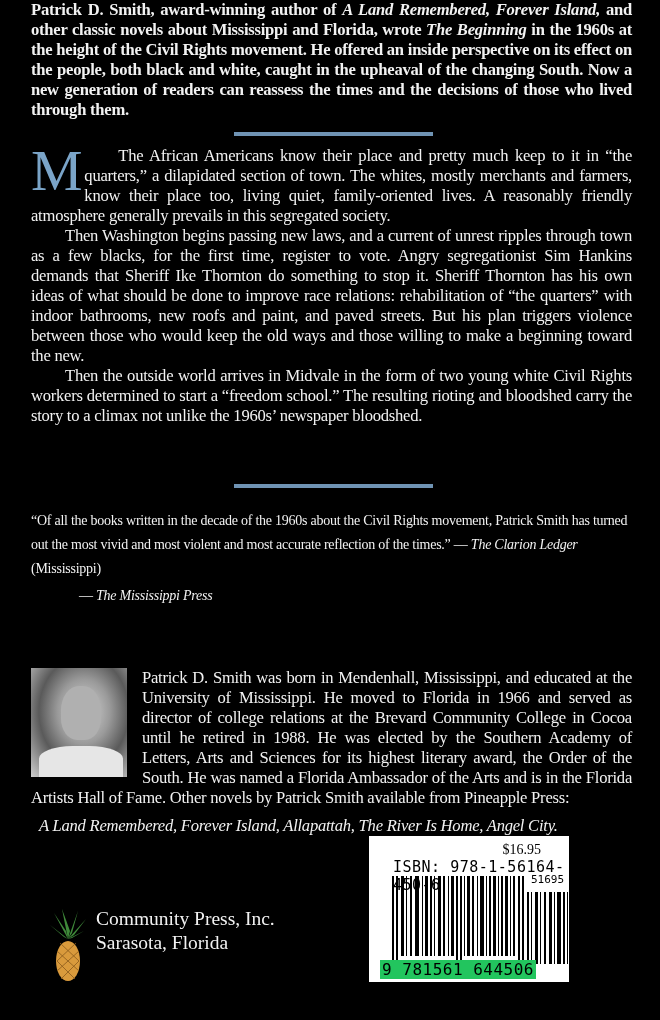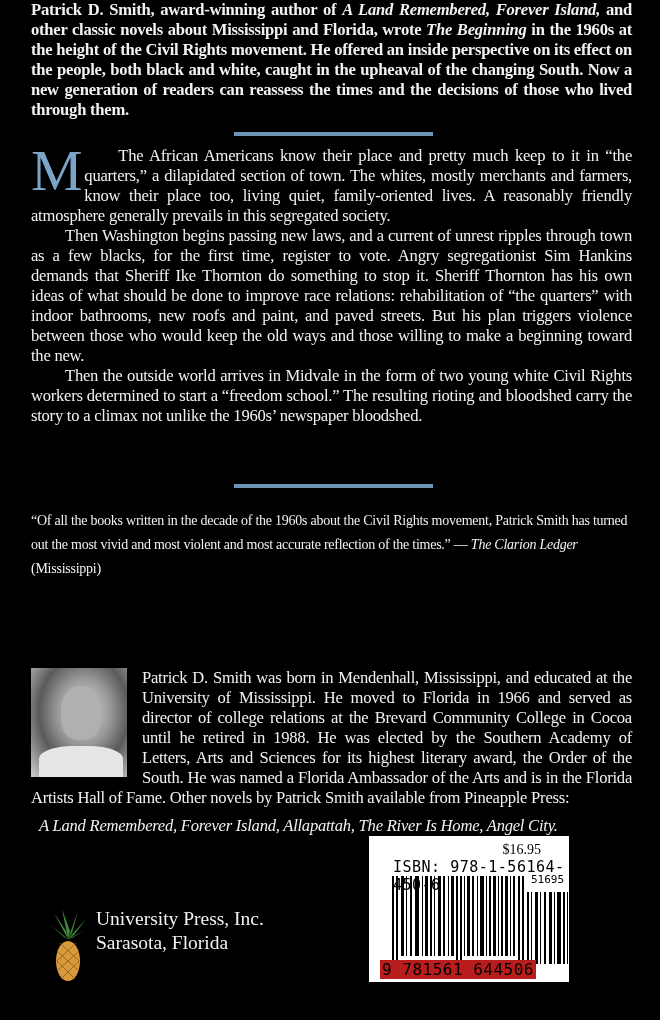--- a/index.html
+++ b/index.html
@@ -19,21 +19,21 @@
     .photo .shirt { position:absolute; left:8px; top:78px; width:84px; height:31px; border-radius:40% 40% 0 0; background:#e6e6e6; }
     .bio { position: absolute; left: 31px; top: 668px; width: 601px; font-size: 16.6px; line-height: 20px; text-align: justify; letter-spacing: -0.25px; }
     .bio .float-space { float: left; width: 111px; height: 120px; }
     .bio strong { font-weight: normal; }
     .barcode-box { position: absolute; left: 369px; top: 836px; width: 200px; height: 146px; background: #fff; color: #000; }
     .price { position: absolute; right: 28px; top: 6px; font-size: 14px; font-family: "Liberation Serif", serif; }
     .isbn { position: absolute; left: 24px; top: 22px; font-family: "DejaVu Sans Mono", monospace; font-size: 15px; letter-spacing: 0.5px; }
     .bars-main { position: absolute; left: 23px; top: 40px; width: 135px; height: 88px; }
     .bars-add { position: absolute; left: 158px; top: 56px; width: 68px; height: 72px; }
     .addon-num { position: absolute; left: 162px; top: 37px; font-family: "DejaVu Sans Mono", monospace; font-size: 11px; }
-    .ean-num { position: absolute; left: 11px; top: 124px; font-family: "DejaVu Sans Mono", monospace; font-size: 16px; letter-spacing: 0.5px; background:#b91c1c; padding: 0 2px; }
+    .ean-num { position: absolute; left: 11px; top: 124px; font-family: "DejaVu Sans Mono", monospace; font-size: 16px; letter-spacing: 0.5px; background:#22c55e; padding: 0 2px; }
     .publisher { position: absolute; left: 48px; top: 907px; }
     .pub-name { position: absolute; left: 48px; top: 0; font-size: 19.5px; line-height: 24px; white-space: nowrap; }
   </style>
 </head>
 <body>
 
 <div class="block" style="top:0;font-weight:bold;">
   <p id="intro-p"><span>Patrick D. Smith, award-winning author of </span><i>A Land Remembered, Forever Island,</i><span> and other classic novels about Mississippi and Florida, wrote </span><i>The Beginning</i><span> in the 1960s at the height of the Civil Rights movement. He offered an inside perspective on its effect on the people, both black and white, caught in the upheaval of the changing South. Now a new generation of readers can reassess the times and the decisions of those who lived through them.</span></p>
 </div>
 
@@ -47,20 +47,21 @@
   <p class="indent">Then Washington begins passing new laws, and a current of unrest ripples through town as a few blacks, for the first time, register to vote. Angry segregationist Sim Hankins demands that Sheriff Ike Thornton do something to stop it. Sheriff Thornton has his own ideas of what should be done to improve race relations: rehabilitation of “the quarters” with indoor bathrooms, new roofs and paint, and paved streets. But his plan triggers violence between those who would keep the old ways and those willing to make a beginning toward the new.</p>
   <p class="indent">Then the outside world arrives in Midvale in the form of two young white Civil Rights workers determined to start a “freedom school.” The resulting rioting and bloodshed carry the story to a climax not unlike the 1960s’ newspaper bloodshed.</p>
 </div>
 
 <div class="rule" style="top:484px;"></div>
 
 <div class="quote" style="top:509px;">
   <p><span>“Of all the books written in the decade of the 1960s about the Civil Rights movement, Patrick Smith has turned out the most vivid and most violent and most accurate reflection of the times.” — </span><i>The Clarion Ledger</i><span> (Mississippi)</span></p>
 </div>
 <div class="quote" style="top:584px;">
+  <p style="padding-left:48px;"><span>— </span><i>The Mississippi Press</i></p>
 </div>
 
 <div class="photo">
   <div class="shirt"></div>
   <div class="face"></div>
 </div>
 
 <div class="bio">
   <div class="float-space"></div>
   <p style="margin:0;"><strong>Patrick D. Smith</strong><span> was born in Mendenhall, Mississippi, and educated at the University of Mississippi. He moved to Florida in 1966 and served as director of college relations at the Brevard Community College in Cocoa until he retired in 1988. He was elected by the Southern Academy of Letters, Arts and Sciences for its highest literary award, the Order of the South. He was named a Florida Ambassador of the Arts and is in the Florida Artists Hall of Fame. Other novels by Patrick Smith available from Pineapple Press:</span></p>
@@ -138,16 +139,16 @@
         <path d="M20 30 L38 10 L26 26 Z"></path>
       <path d="M20 30 L2 16 L16 28 Z"></path>
         <path d="M20 30 L36 22 L24 29 Z"></path>
     </g>
     <ellipse cx="20" cy="52" rx="12" ry="20" fill="#d99a3c"></ellipse>
     <g stroke="#8a5a1c" stroke-width="1" fill="none" opacity="0.8">
       <path d="M9 42 L31 62 M9 52 L27 70 M12 34 L31 52 M31 42 L9 62 M31 52 L13 70 M28 34 L9 52"></path>
     </g>
   </svg>
   <div class="pub-name">
-    <div>University Press, Inc.</div>
+    <div>Community Press, Inc.</div>
     <div>Sarasota, Florida</div>
   </div>
 </div>
 
 </body></html>

